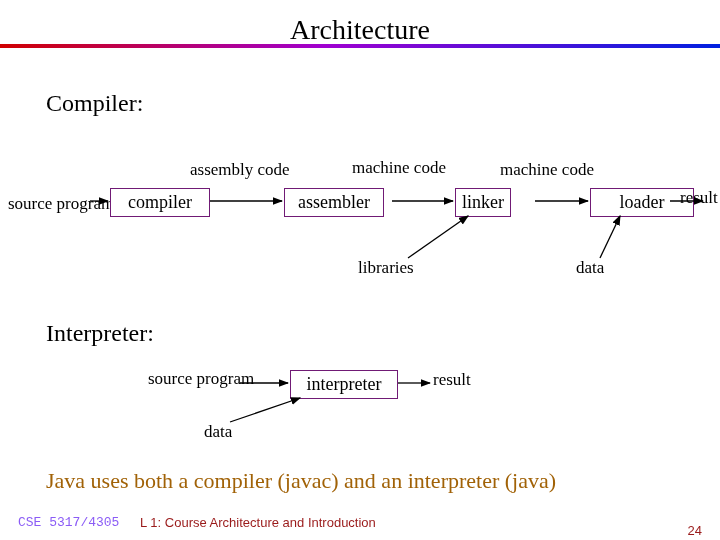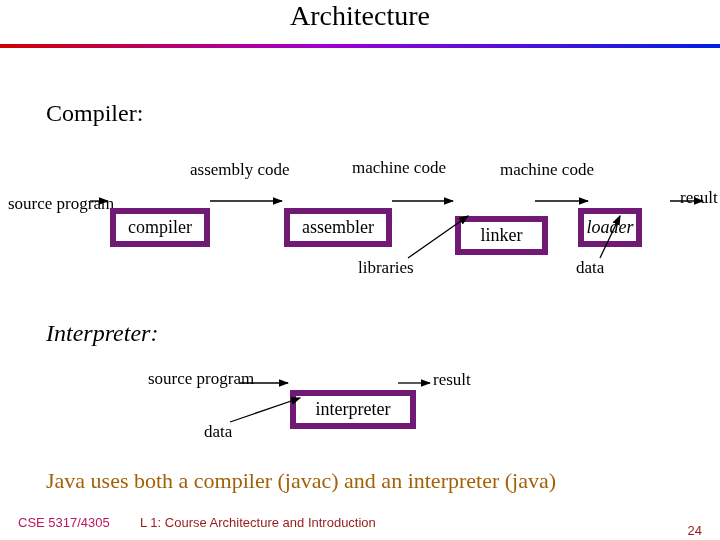--- a/index.html
+++ b/index.html
@@ -11,21 +11,21 @@
     position: relative;
     overflow: hidden;
   }
   .header {
     position: relative;
     height: 52px;
   }
   .title {
     text-align: center;
     font-size: 28px;
-    padding-top: 0;
+    padding-top: 14px;
     color: #000;
   }
   .logo {
     position: absolute;
     left: 14px;
     top: 10px;
     font-family: Arial, sans-serif;
     font-weight: bold;
     font-style: italic;
     font-size: 18px;
@@ -43,75 +43,74 @@
     left: 0;
     top: 44px;
     width: 720px;
     height: 4px;
     background: linear-gradient(to right, #d00000 0%, #a000d0 45%, #0020e0 100%);
   }
   .section-label {
     font-size: 24px;
     color: #000;
   }
-  .compiler-label { position: absolute; left: 46px; top: 100px; }
-  .interpreter-label { position: absolute; left: 46px; top: 320px; font-style: italic; }
+  .compiler-label { position: absolute; left: 46px; top: 90px; }
+  .interpreter-label { position: absolute; left: 46px; top: 320px; }
 
   
   .diagram { position: absolute; left: 0; top: 0; width: 720px; height: 540px; }
   .box {
     position: absolute;
-    border: 6px solid #701a75;
+    border: 1px solid #701a75;
     font-size: 18px;
     text-align: center;
     background: #fff;
     padding: 3px 0;
-    margin-top: 20px;
   }
   .lbl {
     position: absolute;
     font-size: 17px;
     color: #000;
     white-space: nowrap;
   }
 
   
   .src-prog { left: 8px; top: 194px; }
   .b-compiler { left: 110px; top: 188px; width: 100px; }
   .asm-code { left: 190px; top: 160px; }
-  .b-assembler { left: 284px; top: 188px; width: 108px; }
+  .b-assembler { left: 284px; top: 188px; width: 100px; }
   .mc1 { left: 352px; top: 158px; }
-  .b-linker { left: 455px; top: 196px; width: 93px; }
+  .b-linker { left: 455px; top: 188px; width: 56px; }
   .mc2 { left: 500px; top: 160px; }
-  .b-loader { left: 578px; top: 188px; width: 64px; font-style: italic; }
+  .b-loader { left: 590px; top: 188px; width: 104px; }
   .result1 { left: 680px; top: 188px; }
   .libs { left: 358px; top: 258px; text-align: center; }
   .data1 { left: 576px; top: 258px; }
 
   
   .src-prog2 { left: 148px; top: 369px; }
-  .b-interpreter { left: 290px; top: 370px; width: 126px; }
+  .b-interpreter { left: 290px; top: 370px; width: 108px; }
   .result2 { left: 433px; top: 370px; }
   .data2 { left: 204px; top: 422px; }
 
   .java-text {
     position: absolute;
     left: 46px;
     top: 468px;
     font-size: 22px;
     color: #a16207;
   }
 
   .footer-left {
     position: absolute;
     left: 18px;
     bottom: 10px;
     font-size: 13px;
-    color: #be185d;
-    font-family: Liberation Sans, sans-serif;
+    color: #8b5cf6;
+    font-family: Liberation Mono, monospace;
   }
   .footer-mid {
     position: absolute;
     left: 140px;
     bottom: 10px;
     font-size: 13px;
     color: #9a1a1a;
     font-family: Arial, sans-serif;
   }
   .footer-right {

